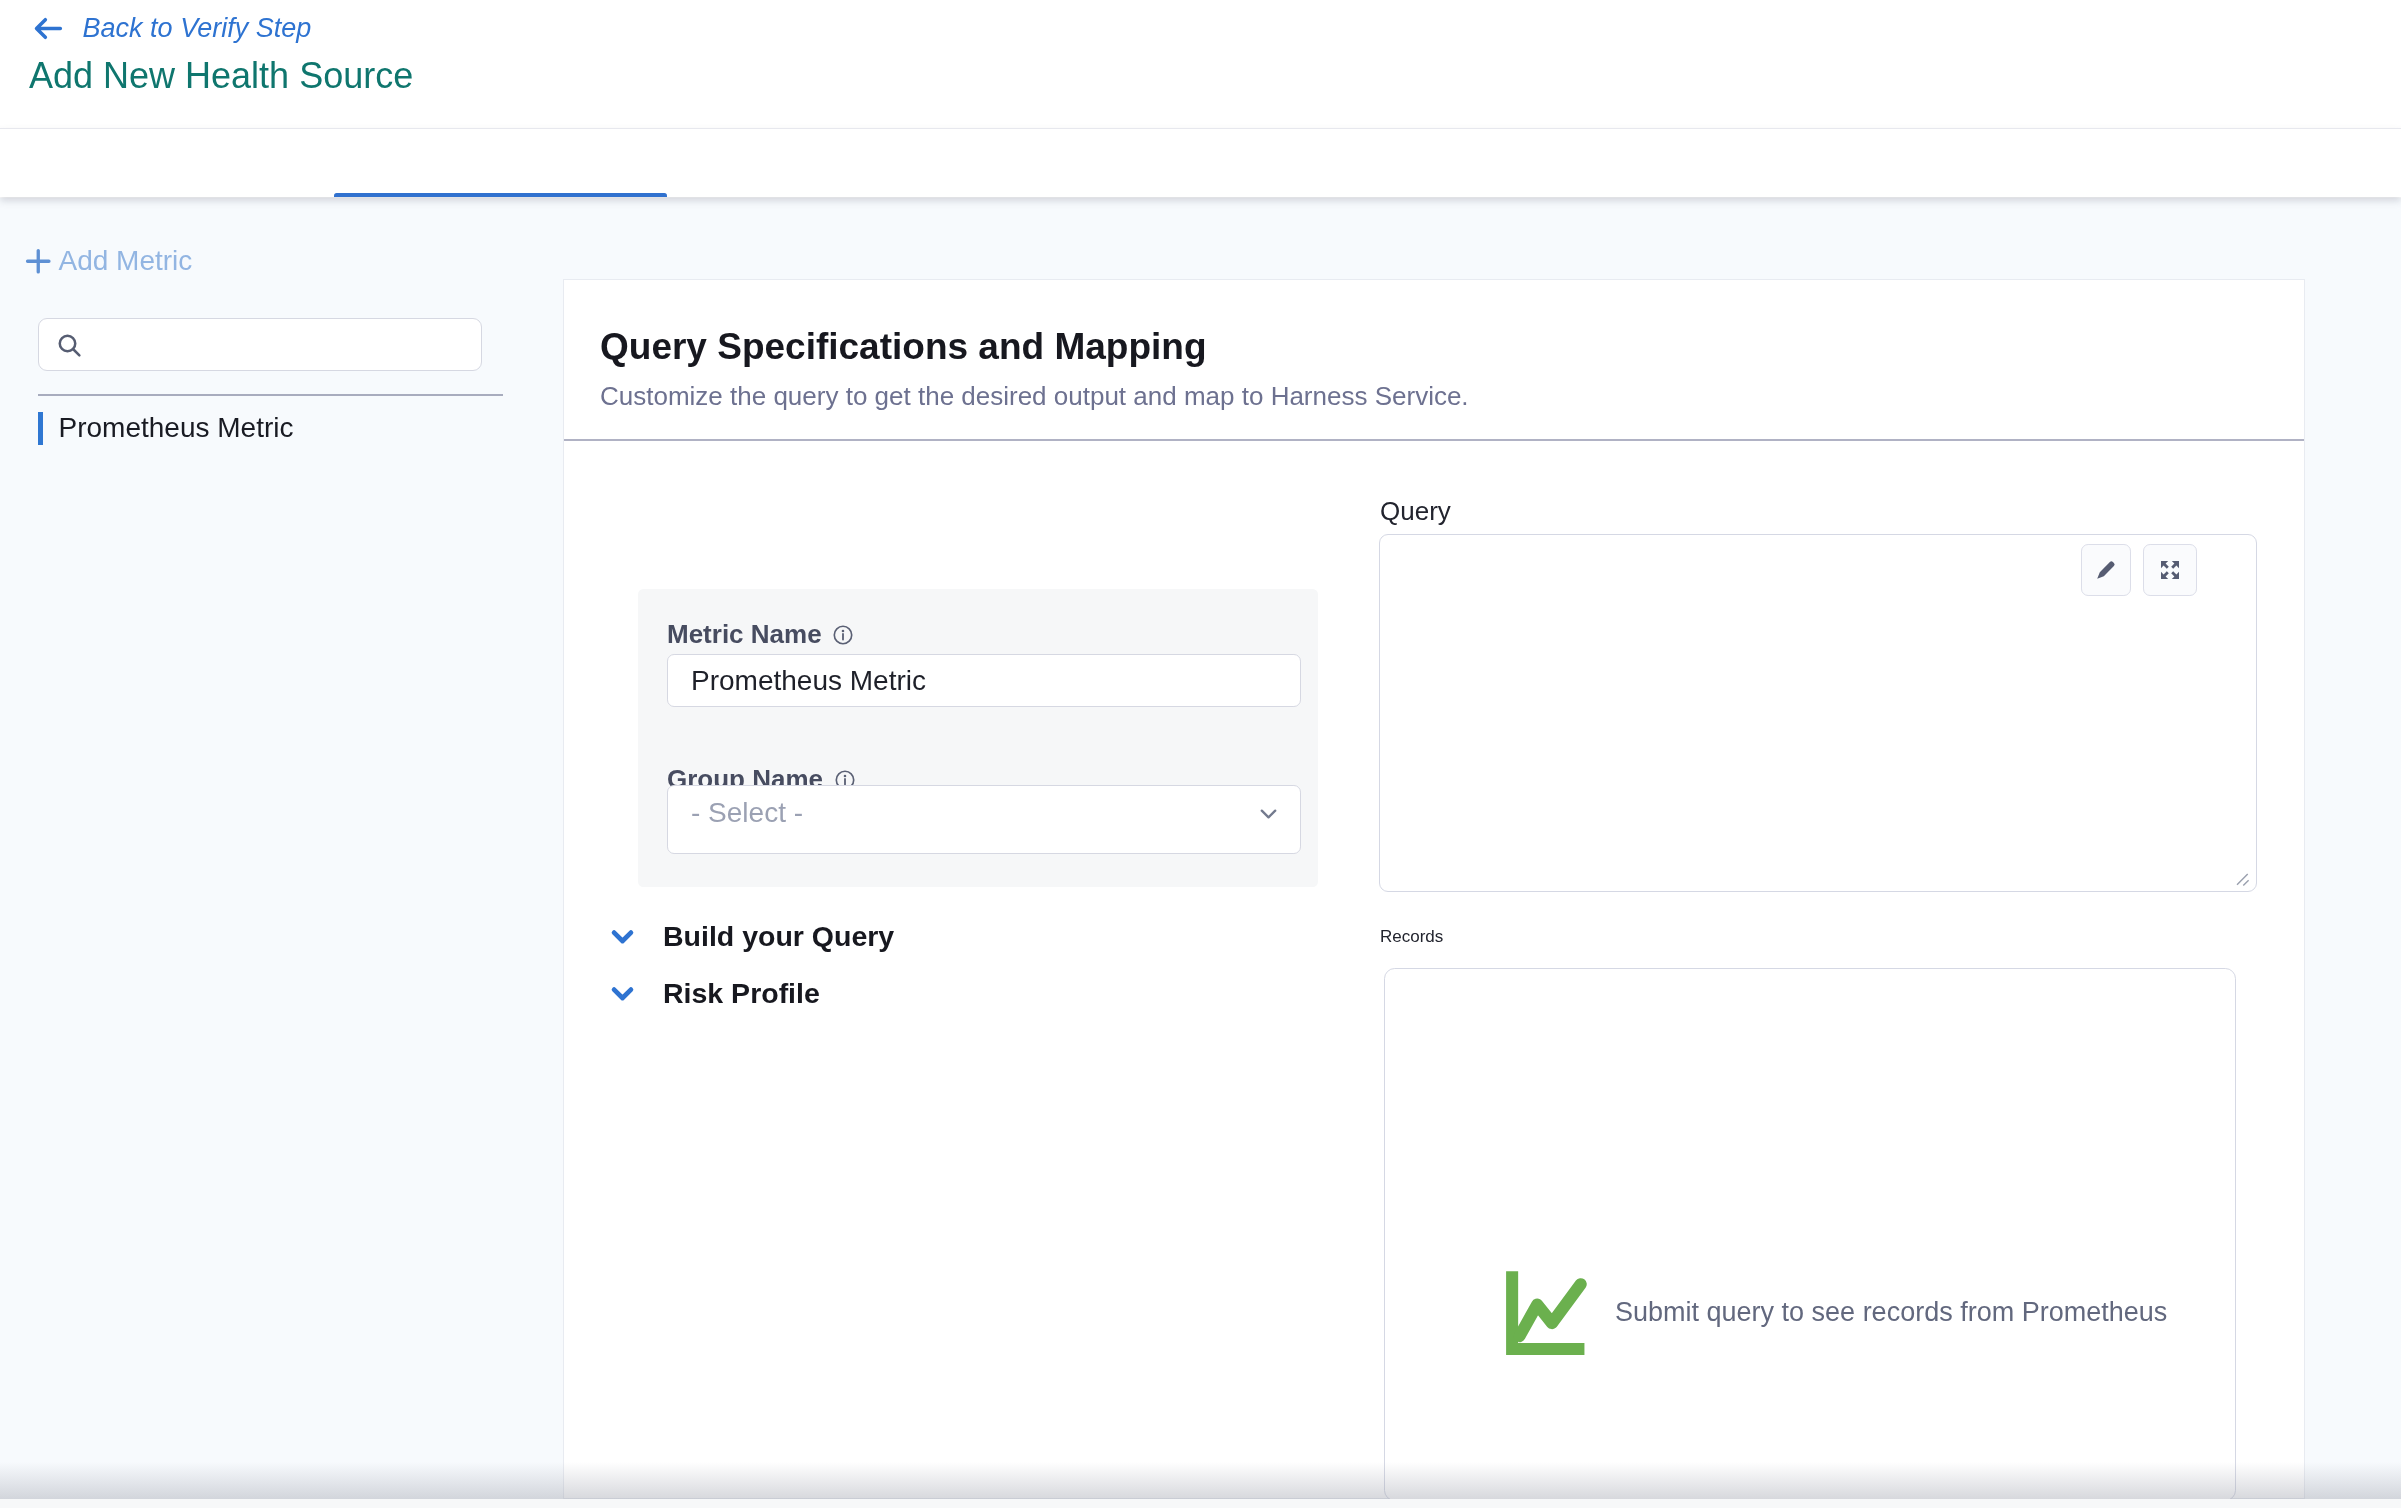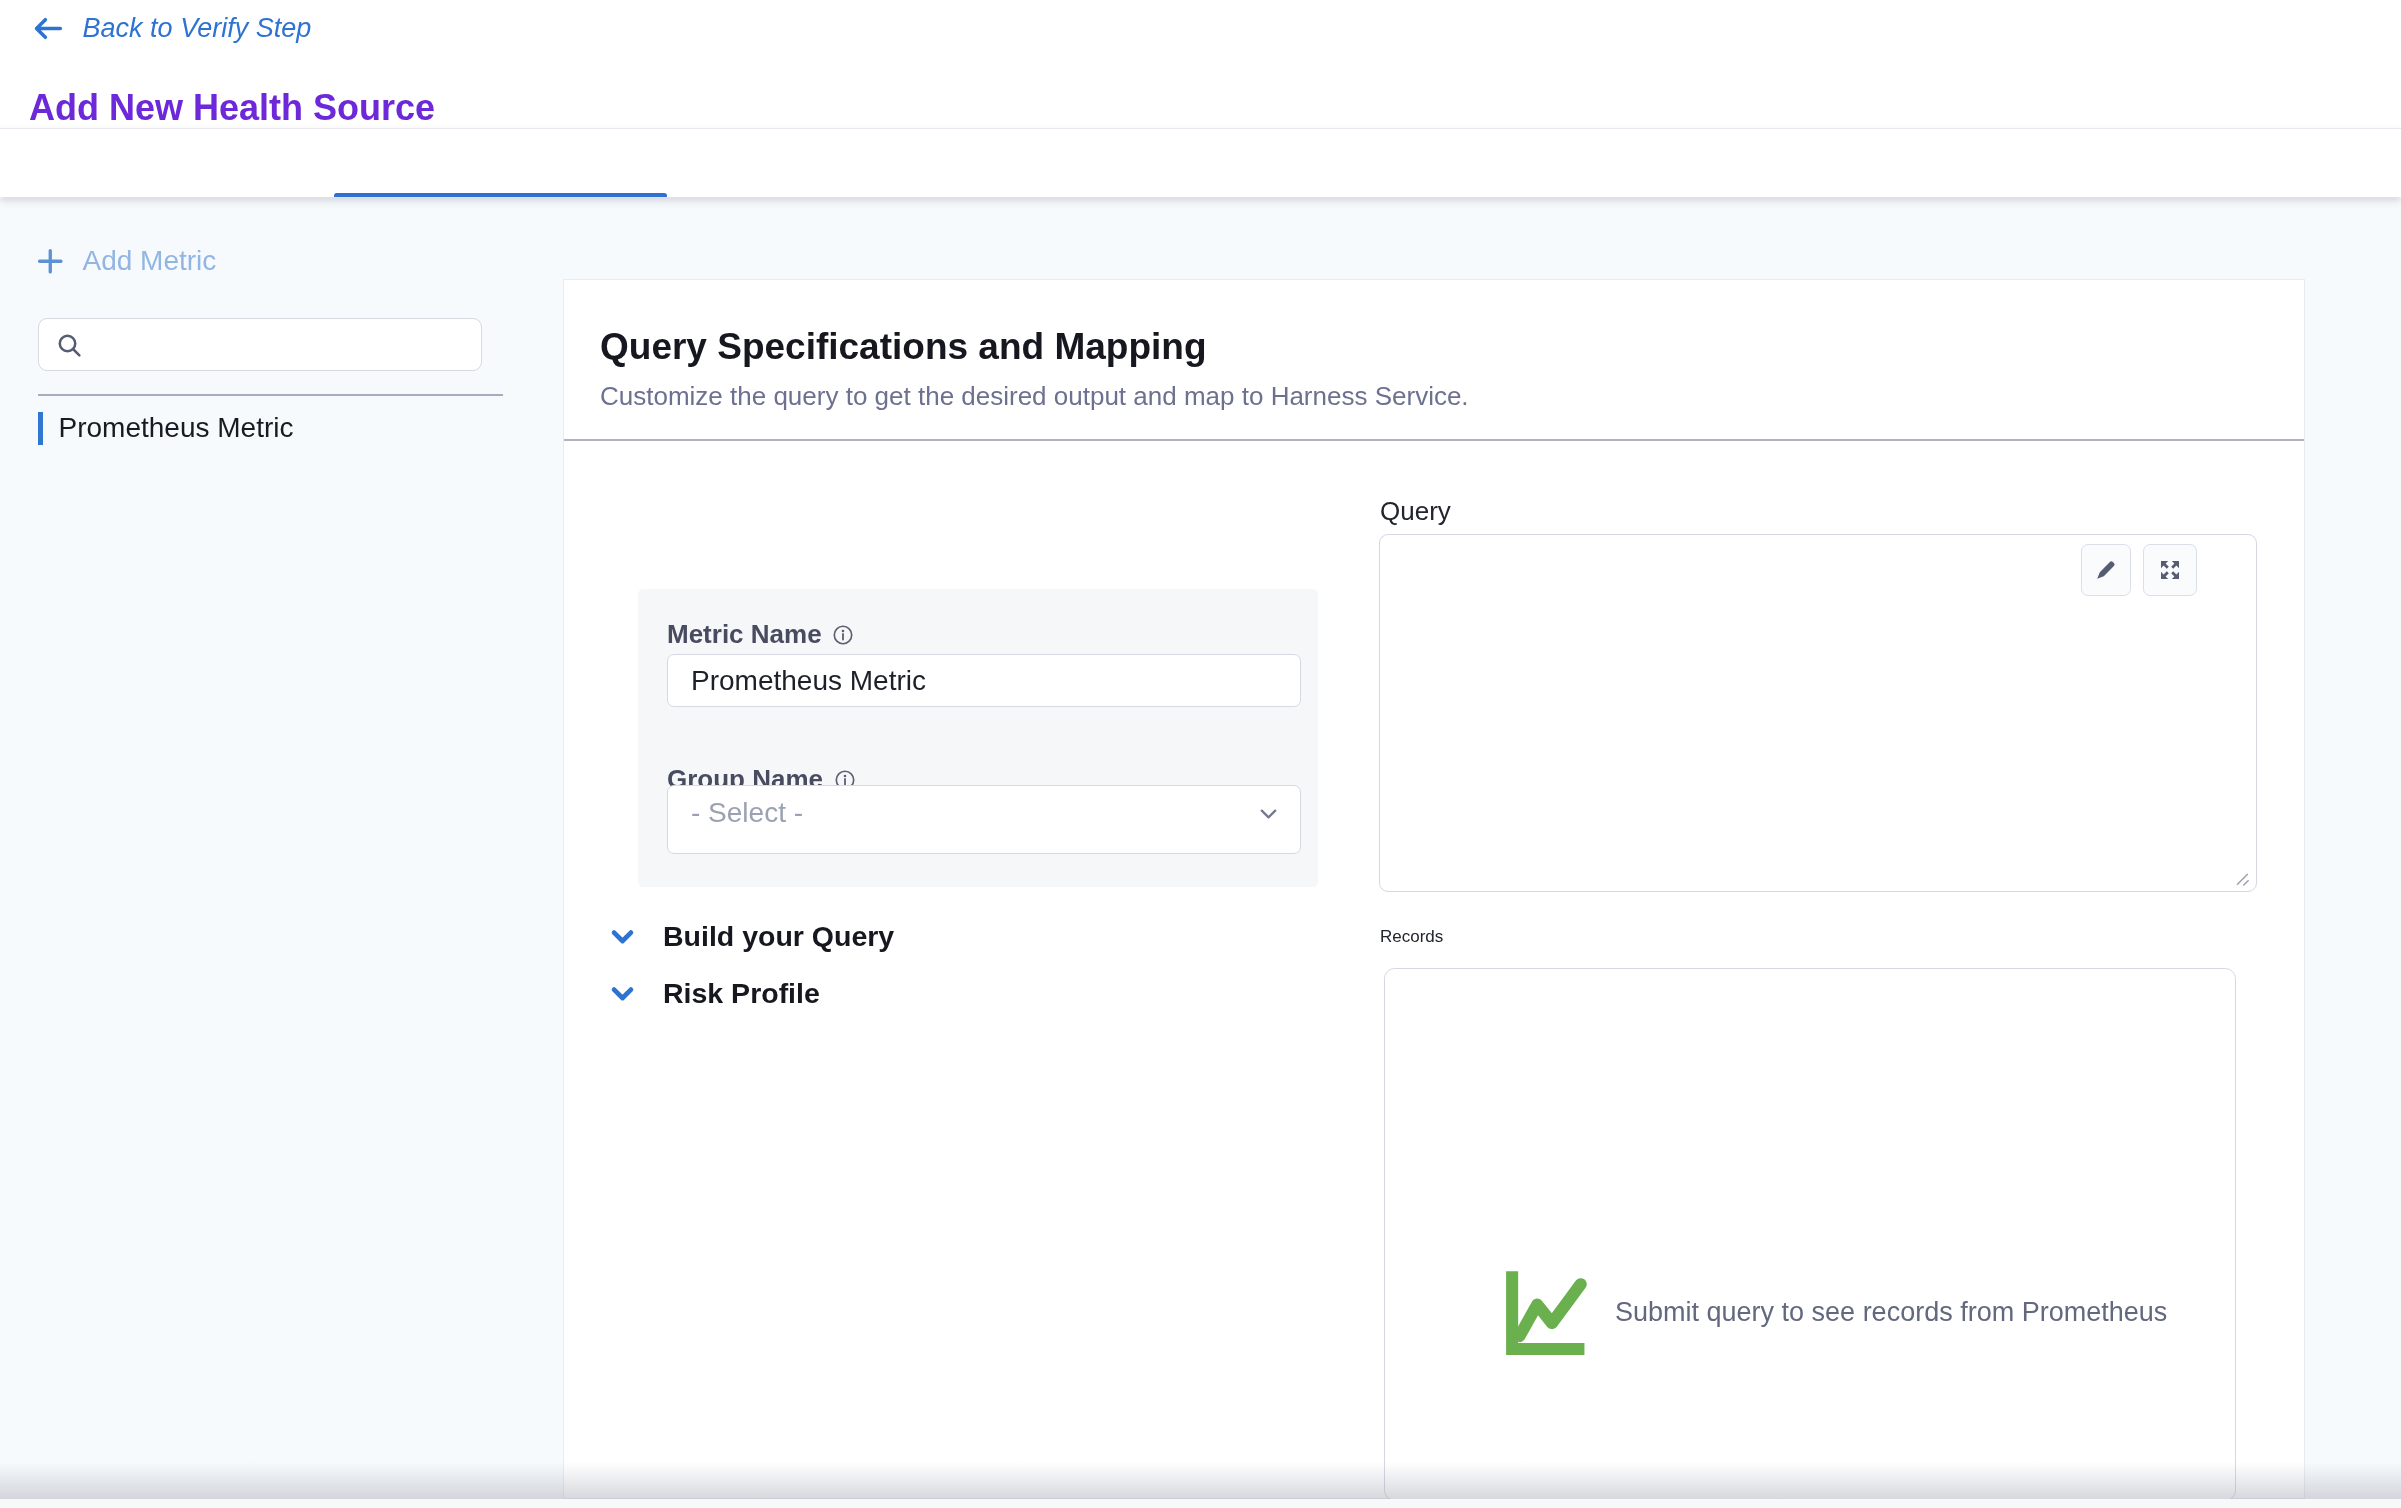--- a/index.html
+++ b/index.html
@@ -3,35 +3,35 @@
 <meta charset="utf-8">
 <style>
   * { margin:0; padding:0; box-sizing:border-box; }
   html,body { width:2401px; height:1509px; overflow:hidden;
     font-family:"Liberation Sans", sans-serif; background:#ffffff; }
 
   
   .header { position:absolute; left:0; top:0; width:2401px; height:128px; background:#ffffff; }
   .back-link { position:absolute; left:33px; top:12.5px; display:flex; align-items:center; gap:19.6px;
     color:#2e73d1; font-size:27px; cursor:pointer;font-style:italic; }
-  .page-title { position:absolute; left:29px; top:55px; font-size:36px; font-weight:700; color:#6d28d9;margin-top:32px; }
+  .page-title { position:absolute; left:29px; top:55px; font-size:36px; font-weight:400; color:#0f766e; }
 
   
   .tabbar { position:absolute; left:0; top:128px; width:2401px; height:69px; background:#ffffff;
     border-top:0.9px solid #e7e8ee; box-shadow:0 3.6px 7.1px rgba(90,95,115,0.22); z-index:5; }
   .tab { position:absolute; top:0; height:69px; line-height:69px; font-size:28px; font-weight:500; cursor:pointer; }
   .tab-define { left:53px; color:#23242f; }
   .tab-customize { left:345px; color:#9b9ea9; }
   .tab-underline { position:absolute; left:334px; bottom:0; width:333px; height:4.5px; background:#3071cf; border-radius:2.7px 2.7px 0 0; }
 
   
   .content-bg { position:absolute; left:0; top:198px; width:2401px; height:1311px; background:#f7fafd; }
 
   
-  .add-metric { position:absolute; left:36px; top:245px; display:flex; align-items:center; gap:18px;
+  .add-metric { position:absolute; left:24px; top:245px; display:flex; align-items:center; gap:6px;
     font-size:28px; color:#92b5e2; cursor:pointer; }
   .search-box { position:absolute; left:38px; top:318px; width:444px; height:53px; background:#ffffff;
     border:1.8px solid #d6d8e2; border-radius:9px; }
   .search-box svg { position:absolute; left:16px; top:11.6px; }
   .search-input { position:absolute; left:55px; top:3.6px; width:374px; height:43px; border:none; outline:none;
     font-size:26px; background:transparent; color:#1e2029; }
   .sidebar-divider { position:absolute; left:38px; top:394px; width:465px; height:1.8px; background:#a8acbe; }
   .metric-item { position:absolute; left:38px; top:408px; width:463px; height:39px; cursor:pointer; }
   .metric-item .sel-bar { position:absolute; left:0; top:3.6px; width:5.3px; height:33px; background:#2f77d2; }
   .metric-item .lbl { position:absolute; left:20.5px; top:3.6px; font-size:28px; color:#191b23; }

